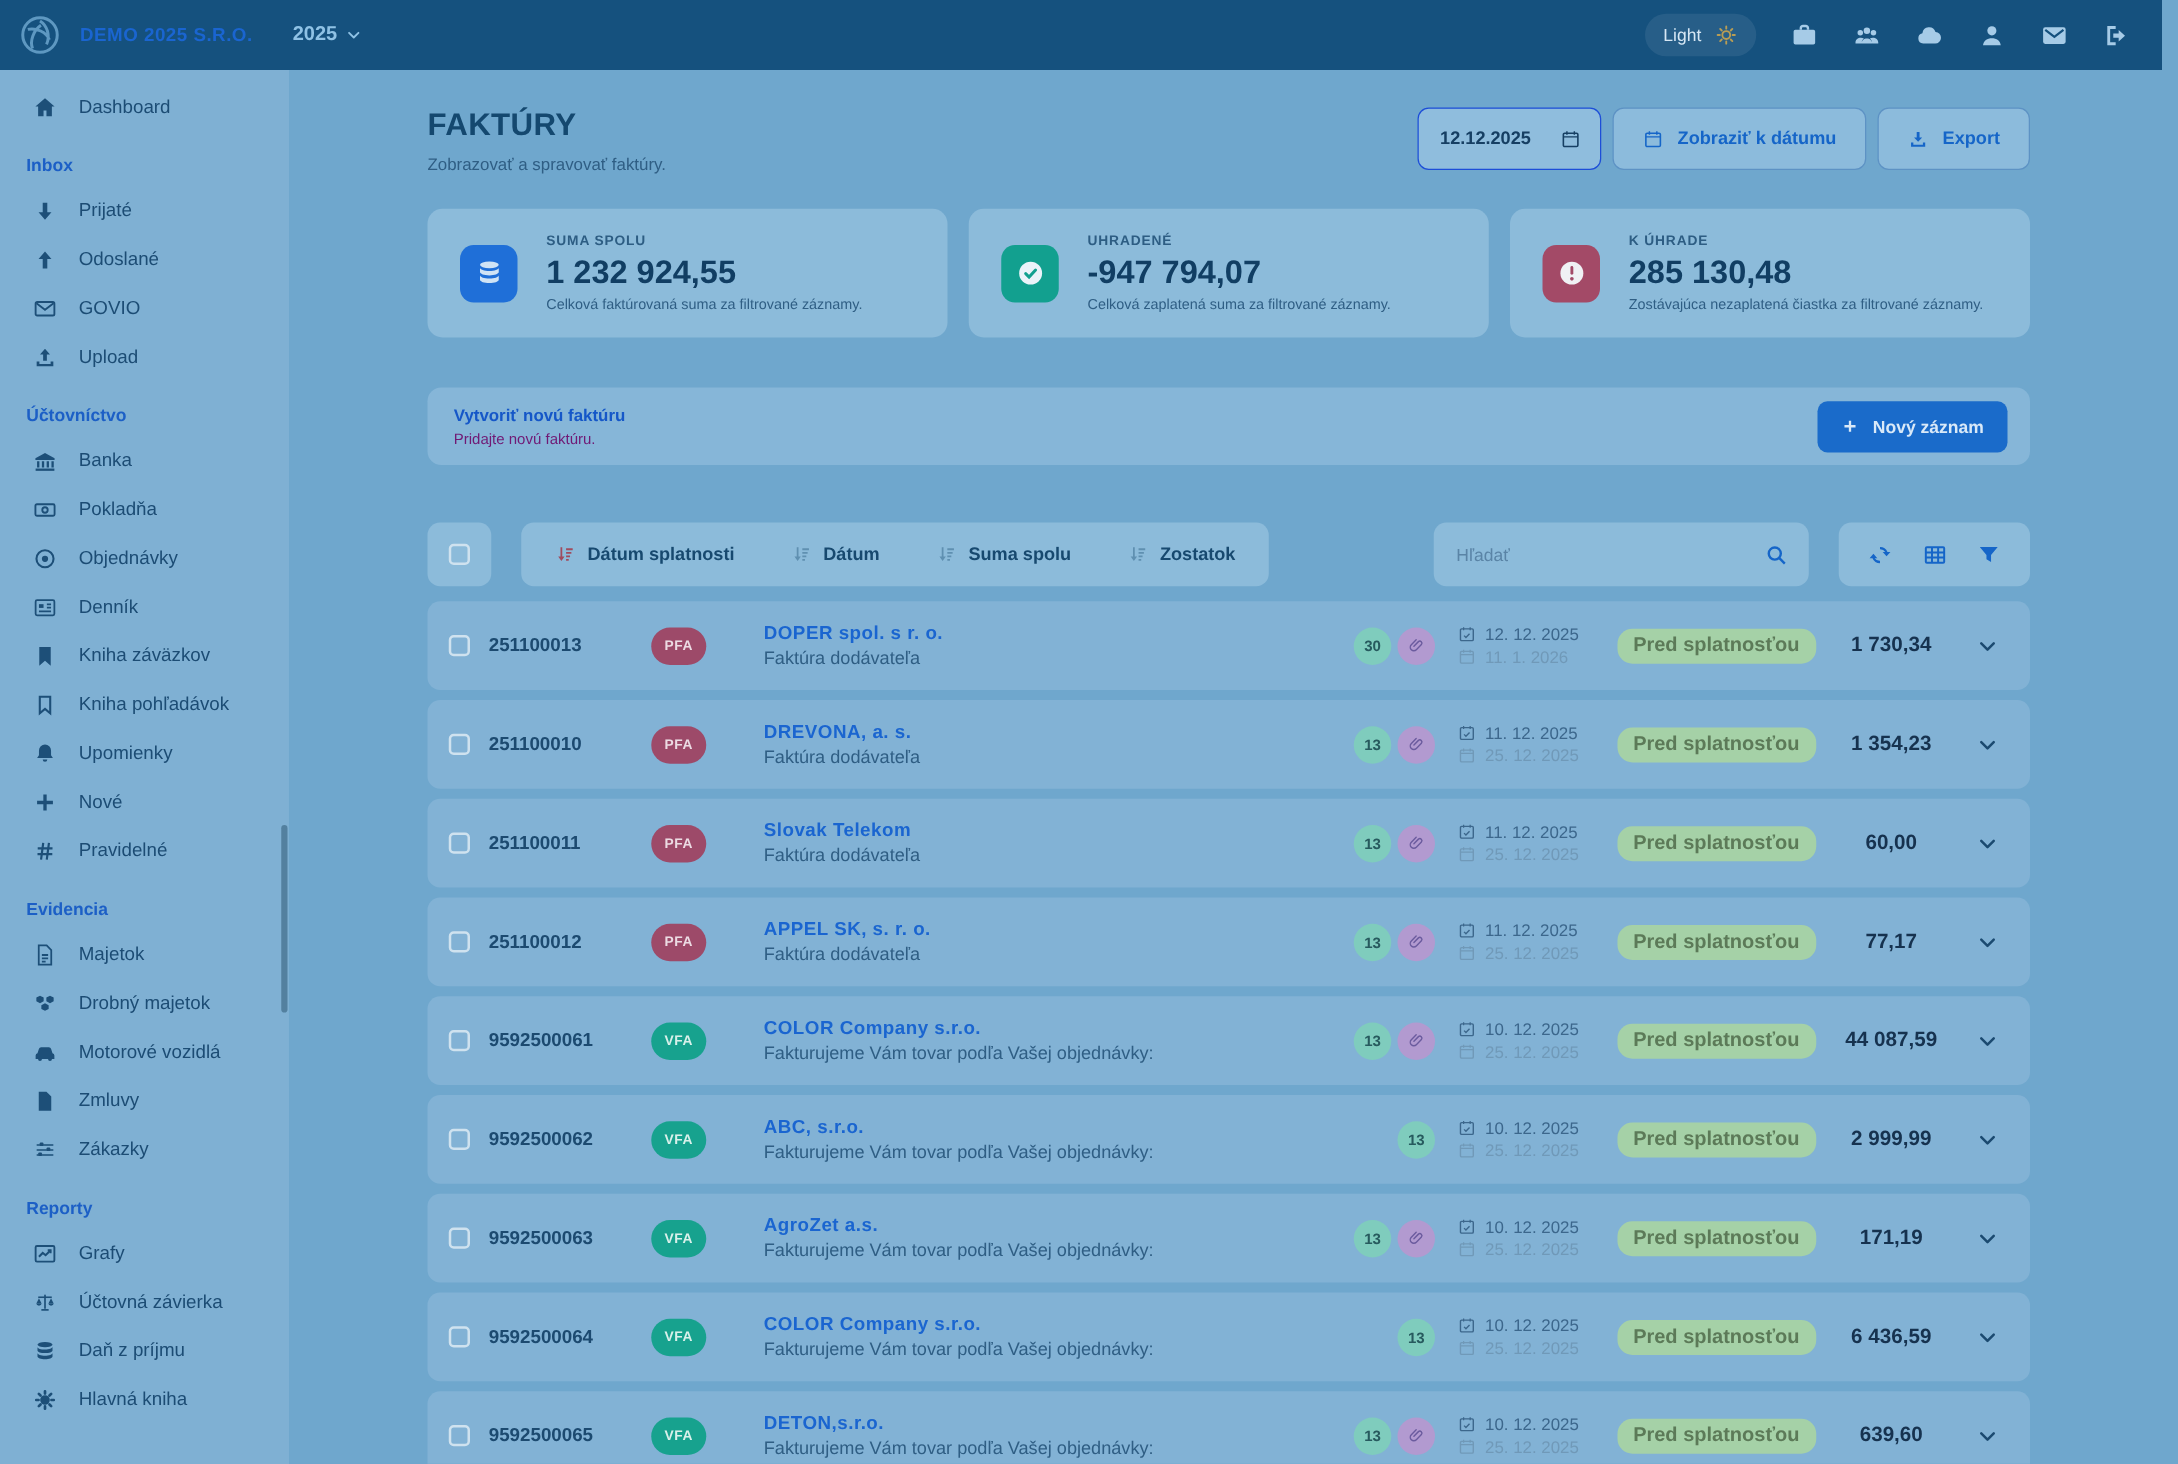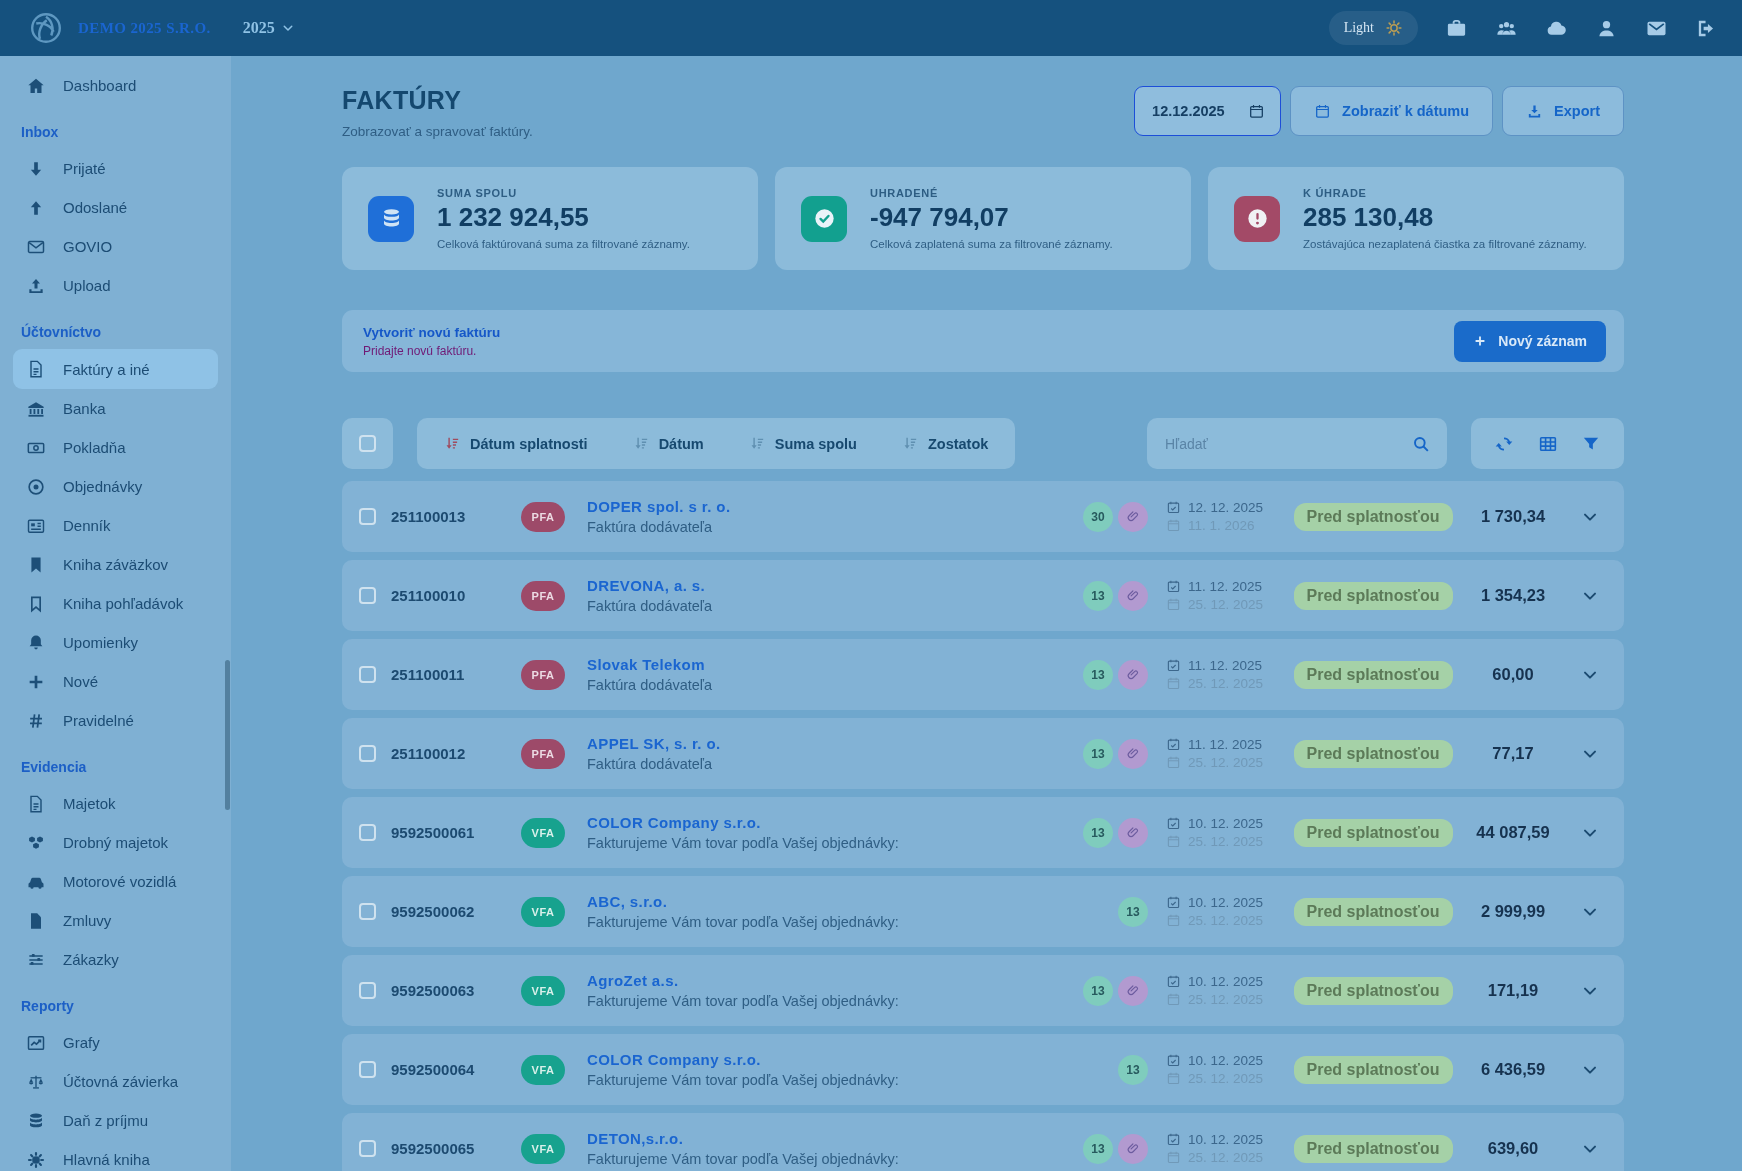--- a/index.html
+++ b/index.html
@@ -7,25 +7,24 @@
   body {
     width:1742px; height:1171px; overflow:hidden;
     background:#6fa7cd;
     font-family:"Liberation Sans", sans-serif;
     color:#1b4a70;
   }
   svg.ic { display:block; }
 
   
   .topbar {
-    position:fixed; top:0; left:0; right:0; height:56px;
+    position:fixed; top:0; left:0; right:13px; height:56px;
     background:#15517e; z-index:20;
     display:flex; align-items:center; justify-content:space-between;
-    padding:0 24px 0 28px;
-    font-family:Liberation Serif, serif;
+    padding:0 24px 0 14px;
   }
   .tb-left { display:flex; align-items:center; }
   .logo { width:36px; height:36px; color:#5e98c1; margin-right:14px; }
   .company { color:#8fc2e5; font-size:18px; font-weight:bold; letter-spacing:.4px; }
   .year-sel { display:flex; align-items:center; gap:7px; margin-left:32px;
     color:#8fc2e5; font-size:16px; font-weight:bold; cursor:pointer; }
   .year-sel .ic { width:12px; height:12px; }
   .tb-right { display:flex; align-items:center; gap:27px; }
   .light-pill { display:flex; align-items:center; gap:11px;
     background:rgba(255,255,255,.08); border-radius:18px; padding:8px 15px;
@@ -118,21 +117,21 @@
     display:flex; align-items:center; padding:0 12px 0 17px; cursor:pointer; }
   .cb { appearance:none; -webkit-appearance:none; width:17px; height:17px;
     border:2px solid #cfe2ef; border-radius:4px; background:transparent;
     margin:0 15px 0 0; cursor:pointer; }
   .row-num { width:100px; font-size:15px; font-weight:bold; color:#1c4a70; }
   .type-badge { width:44px; height:30px; border-radius:15px; flex:none;
     display:flex; align-items:center; justify-content:center;
     font-size:11px; font-weight:bold; letter-spacing:.5px; margin:0 22px 0 30px; }
   .type-badge.pfa { background:#9d4a69; color:#ecdbe3; }
   .type-badge.vfa { background:#17a28e; color:#d9f0ea; }
-  .row-main { flex:1; min-width:0; }
+  .row-main { flex:1; min-width:0;margin-left:24px; }
   .company { font-size:15px; font-weight:bold; color:#1a65d0; text-decoration:none; display:inline-block; }
   .desc { font-size:14.5px; color:#2f5e84; margin-top:3px; }
   .cell-badges { width:72px; display:flex; justify-content:flex-end; gap:5px; flex:none; }
   .count-badge { width:30px; height:30px; border-radius:50%; background:#7fccbd;
     color:#275a5e; font-size:12px; font-weight:bold;
     display:flex; align-items:center; justify-content:center; }
   .clip-badge { width:30px; height:30px; border-radius:50%; background:#b29ad0;
     color:#6b5b9e; display:flex; align-items:center; justify-content:center; }
   .clip-badge .ic { width:15px; height:15px; }
   .cell-dates { width:118px; margin-left:18px; flex:none;
@@ -440,26 +439,20 @@
     <span>GOVIO</span>
   </div>
   <div class="nav-item">
     <svg class="ic">
         <use href="#i-upload"></use>
       </svg>
     <span>Upload</span>
   </div>
 
   <div class="sec-label">Účtovníctvo</div>
-  <div class="nav-item selected">
-    <svg class="ic">
-        <use href="#i-filelines"></use>
-      </svg>
-    <span>Faktúry a iné</span>
-  </div>
   <div class="nav-item">
     <svg class="ic">
         <use href="#i-bank"></use>
       </svg>
     <span>Banka</span>
   </div>
   <div class="nav-item">
     <svg class="ic">
         <use href="#i-bill"></use>
       </svg>

